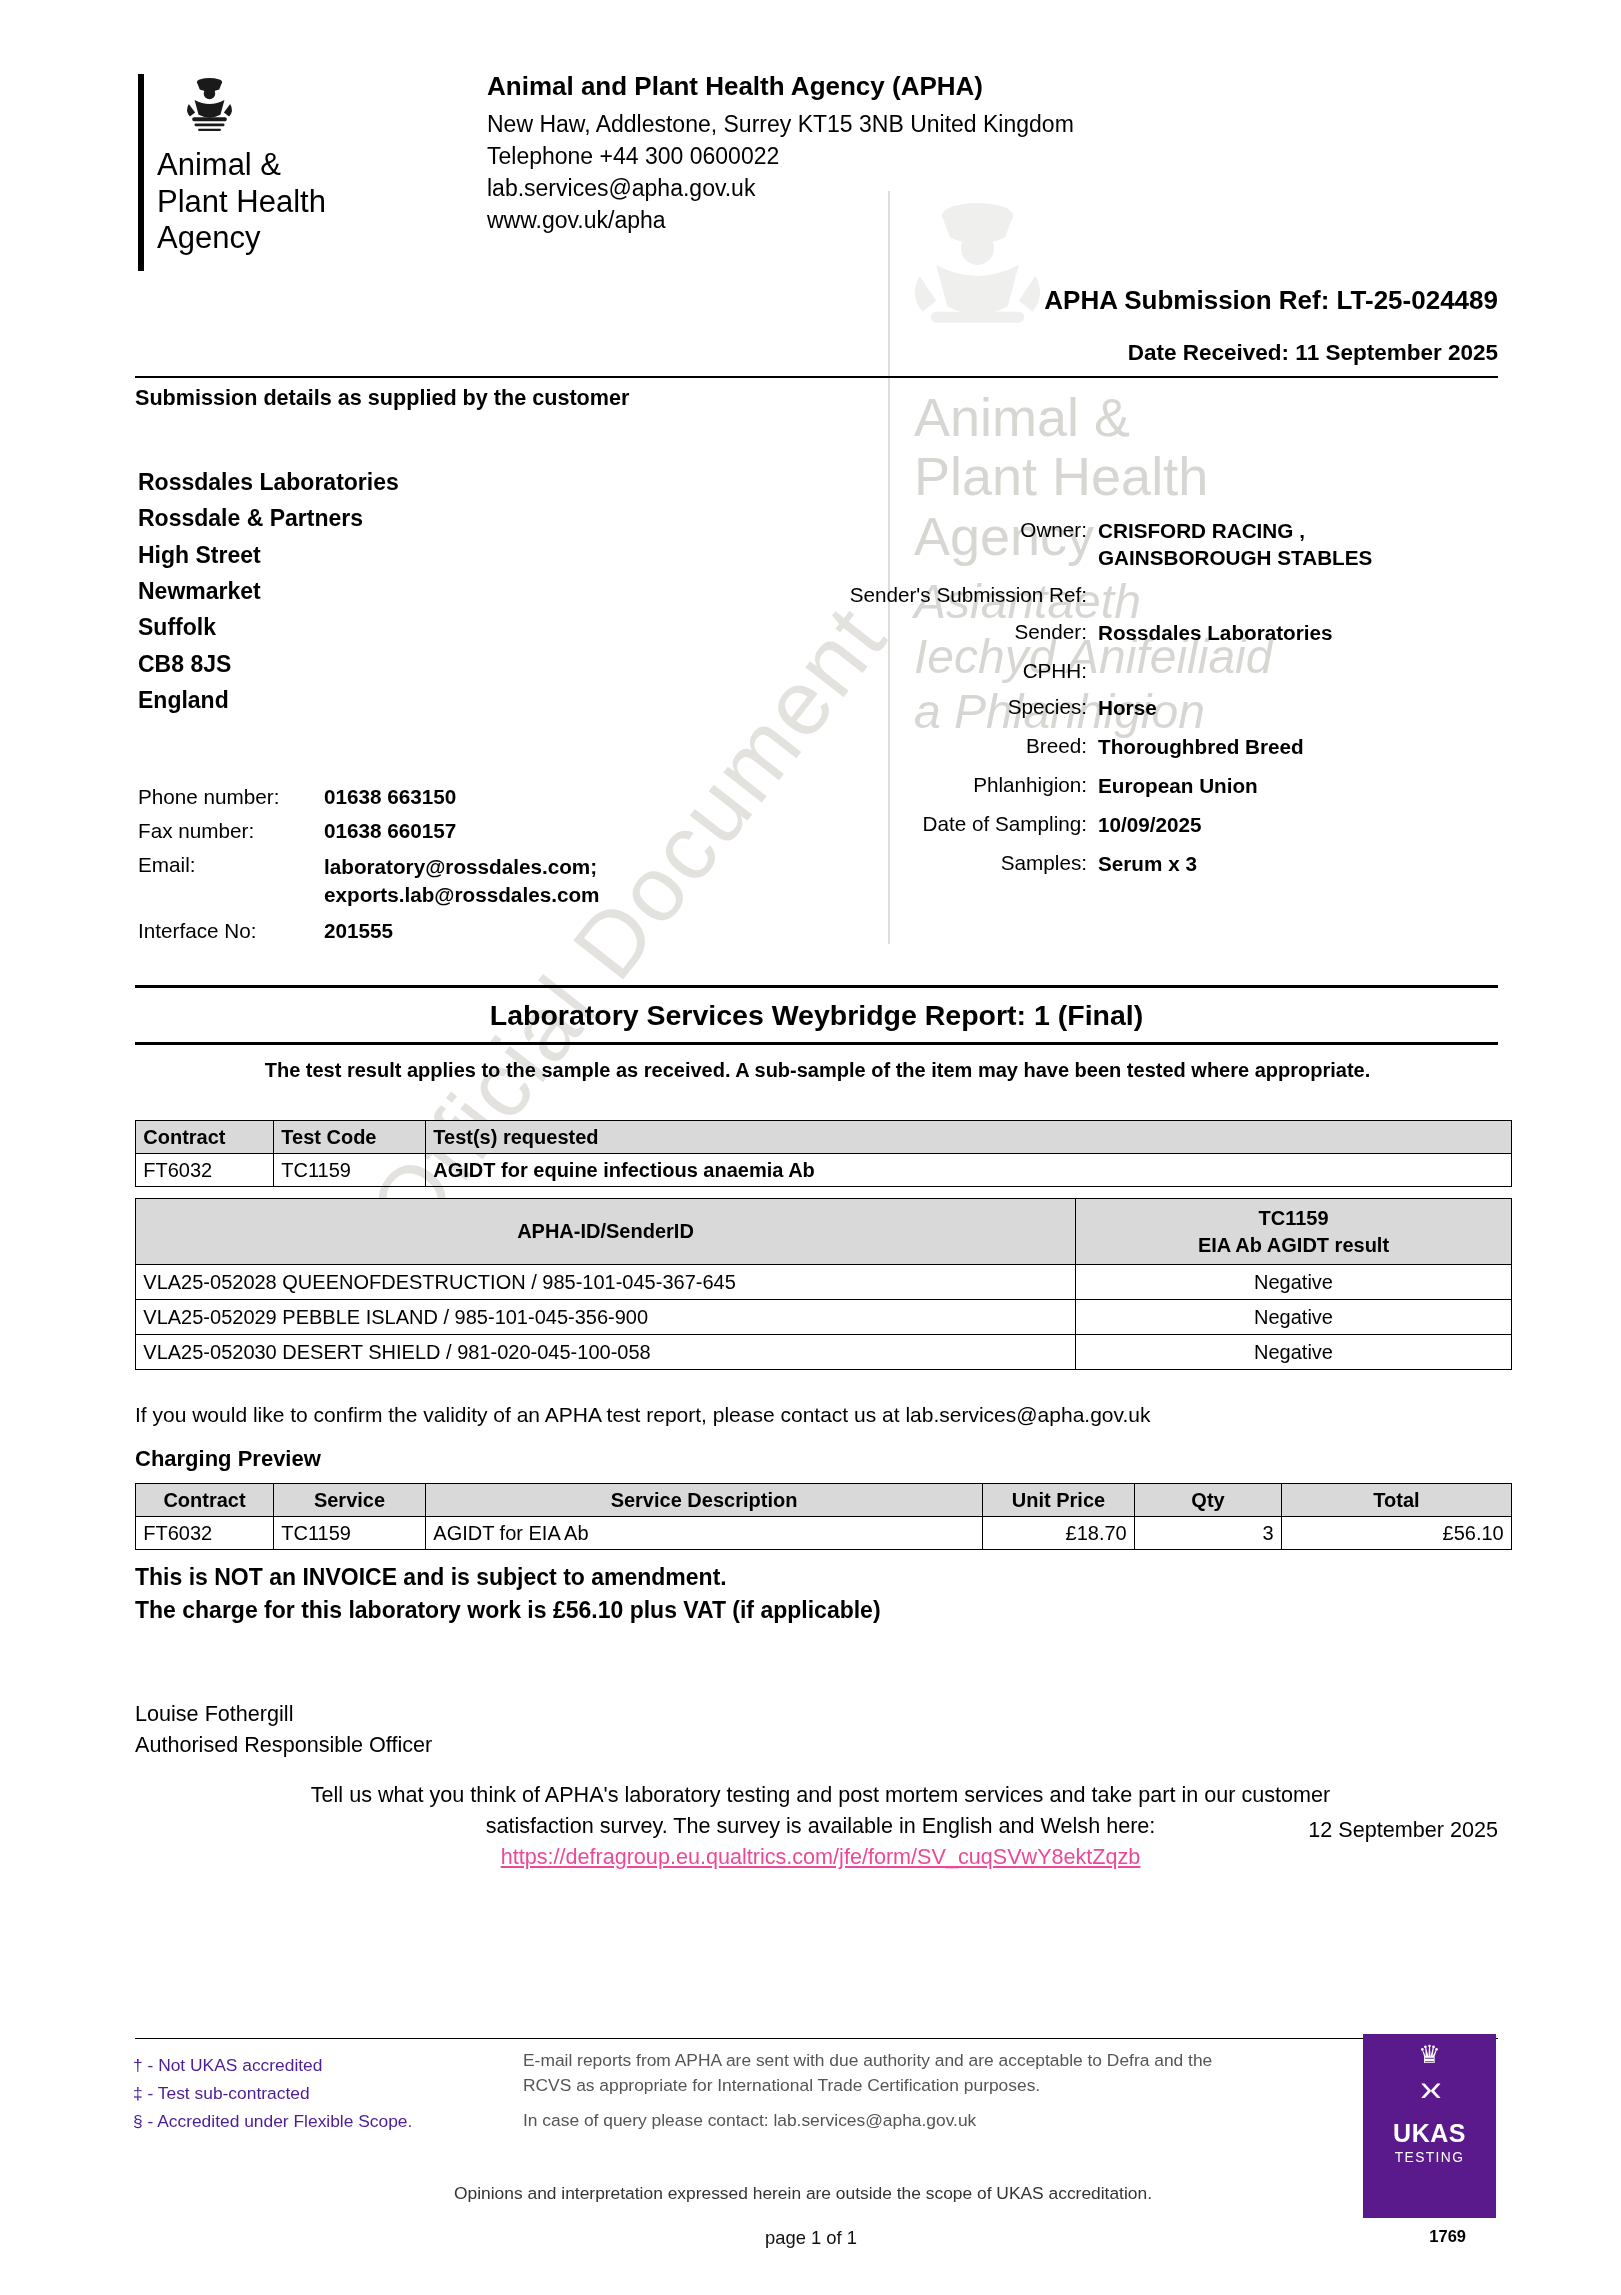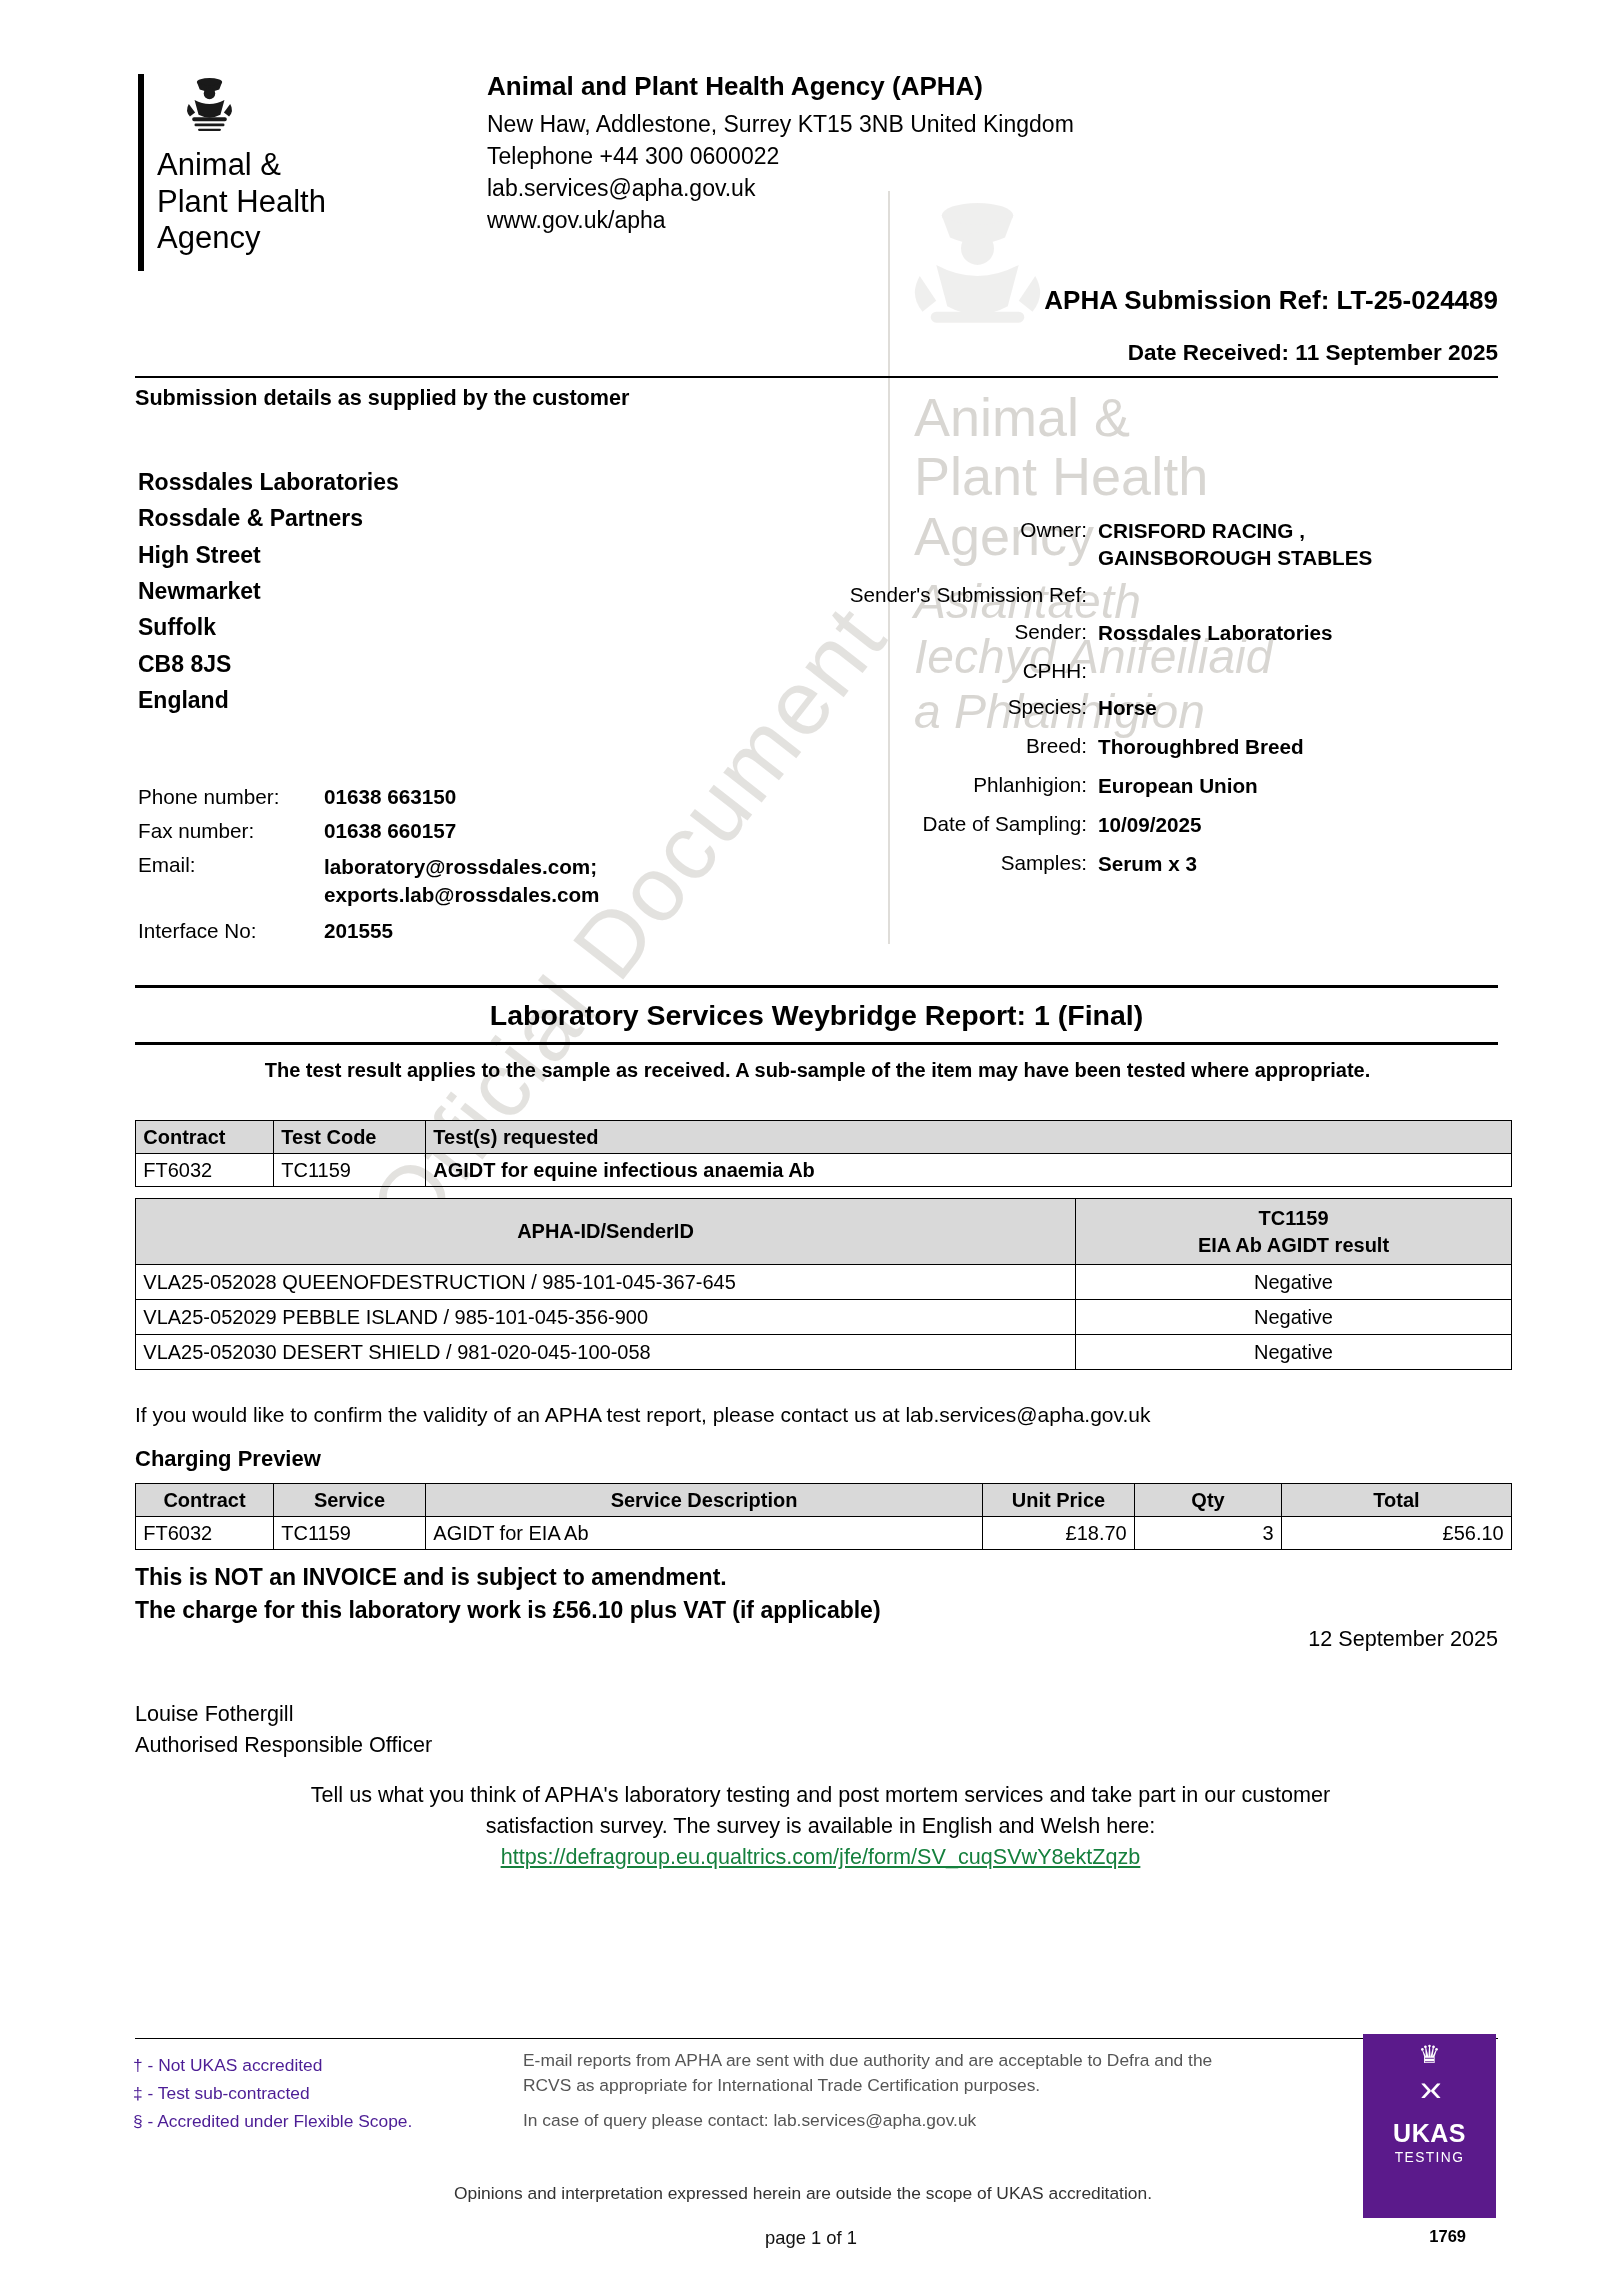--- a/index.html
+++ b/index.html
@@ -178,29 +178,29 @@
   .not-invoice {
     position: absolute; left: 135px; top: 1561px;
     font-size: 23px; font-weight: bold; line-height: 1.42;
   }
 
   .signoff {
     position: absolute; left: 135px; top: 1699px;
     font-size: 21.6px; line-height: 1.42;
   }
   .signoff-date {
-    position: absolute; right: 124px; top: 1626px;
+    position: absolute; right: 124px; top: 1817px;
     font-size: 21.6px;
   }
 
   .survey {
     position: absolute; left: 152px; right: 133px; top: 1779px;
     text-align: center; font-size: 21.6px; line-height: 1.44;
   }
-  .survey a { color: #15803d; text-decoration: underline; }
+  .survey a { color: #ec4899; text-decoration: underline; }
 
   
   .rule-foot { top: 2038px; height: 1.4px; background:#000; }
   .foot-left {
     position: absolute; left: 133px; top: 2052px;
     font-size: 17.4px; line-height: 1.6; color:#4c1d95;
   }
   .foot-mid {
     position: absolute; left: 523px; top: 2048px; width: 735px;
     font-size: 17.4px; line-height: 1.45; color: #555;

